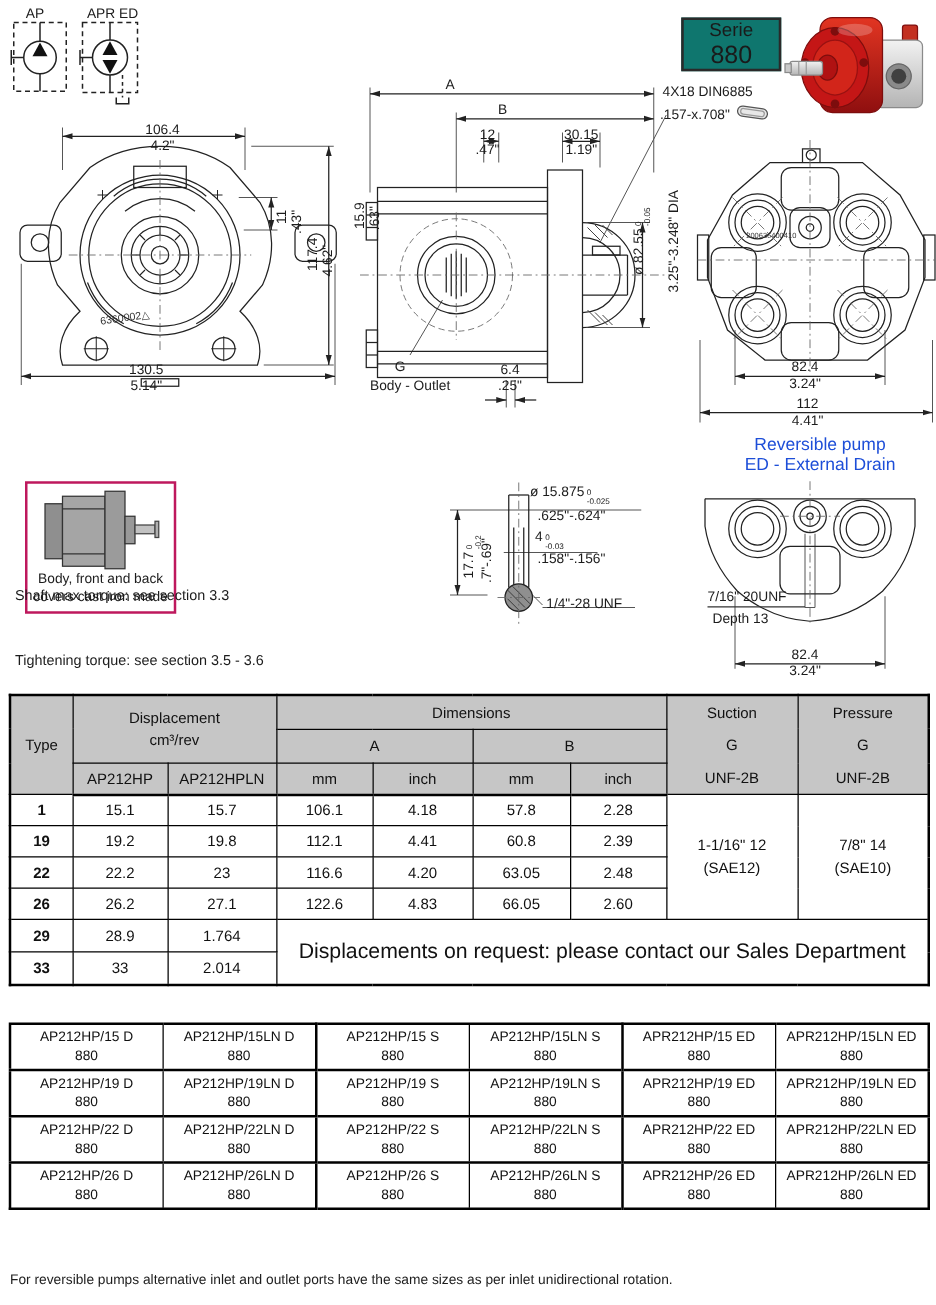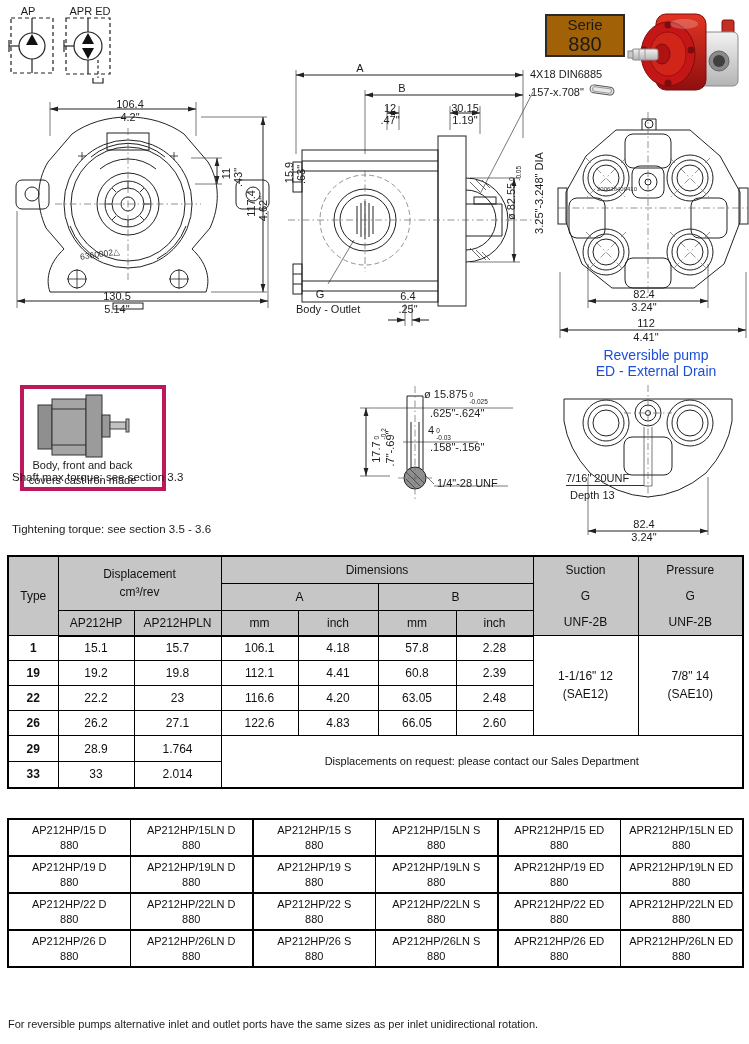--- a/index.html
+++ b/index.html
@@ -5,40 +5,40 @@
 *{margin:0;padding:0;box-sizing:border-box}
 html,body{background:#fff}
 body{font-family:"Liberation Sans",sans-serif;color:#1a1a1a}
 .page{position:relative;width:749px;height:1044px;background:#fff;overflow:hidden}
 .abs{position:absolute}
 svg.abs{overflow:visible}
 .lbl{position:absolute;font-size:11px;color:#1c1c1c;text-align:center;white-space:nowrap;line-height:1.1}
 .lbl.left{text-align:left}
 .rot{transform:rotate(-90deg)}
 .tol{display:inline-flex;flex-direction:column;font-size:6.5px;line-height:1.05;margin-left:2px;text-align:left;vertical-align:1px}
-.serie-box{position:absolute;left:545px;top:14px;width:80px;height:43px;background:#a16207;border:2px solid #2a2a2a;display:flex;flex-direction:column;align-items:center;justify-content:center}
+.serie-box{position:absolute;left:545px;top:14px;width:80px;height:43px;background:#0f766e;border:2px solid #2a2a2a;display:flex;flex-direction:column;align-items:center;justify-content:center}
 .serie-box .l1{font-size:15px}
 .serie-box .l2{font-size:20px}
 .rev-title{position:absolute;left:572px;width:168px;text-align:center;font-size:14px;color:#1d4ed8;white-space:nowrap}
-.body-box{position:absolute;left:20px;top:385px;width:146px;height:106px;border:4px solid #be185d}
+.body-box{position:absolute;left:20px;top:385px;width:121px;height:106px;border:2px solid #be185d}
 .note-line{position:absolute;font-size:11.5px;color:#1c1c1c;white-space:nowrap}
 
 table.tbl{position:absolute;border-collapse:collapse;table-layout:fixed;border:2px solid #000;background:#fff}
 table.tbl th,table.tbl td{border:1px solid #000;text-align:center;vertical-align:middle;font-weight:400;padding:0;font-size:12px;color:#111}
 table.tbl th{background:#c6c6c6}
 #main-table tr.h1{height:24px}
 #main-table tr.h2{height:24px}
 #main-table tr.h3{height:22px}
 #main-table tr.h3 th{border-bottom:2px solid #000}
 #main-table tr.dr{height:25px}
 #main-table tr.er{height:26px}
 #main-table td.coltype{font-weight:700}
 #main-table .twoline div{line-height:1.45}
 #main-table th.tall3 div{line-height:26px}
-#main-table td.notecell{font-size:11px}
+#main-table td.notecell{font-size:17px}
 #model-table th,#model-table td{font-size:11px}
 #model-table tr.h1{height:22px}
 #model-table tr.h2{height:24px}
 #model-table tr.dr{height:37px}
 #model-table tr.dr td{border-top:2px solid #000;line-height:1.35}
 #model-table .gb{border-right:2px solid #000}
 .footer-note{position:absolute;left:8px;top:1018px;width:672px;font-size:11px;color:#1c1c1c;text-align:left}
 .cast{position:absolute;color:#333;white-space:nowrap}
 .underl{border-bottom:1px solid #333;padding-bottom:1px}
 </style>

